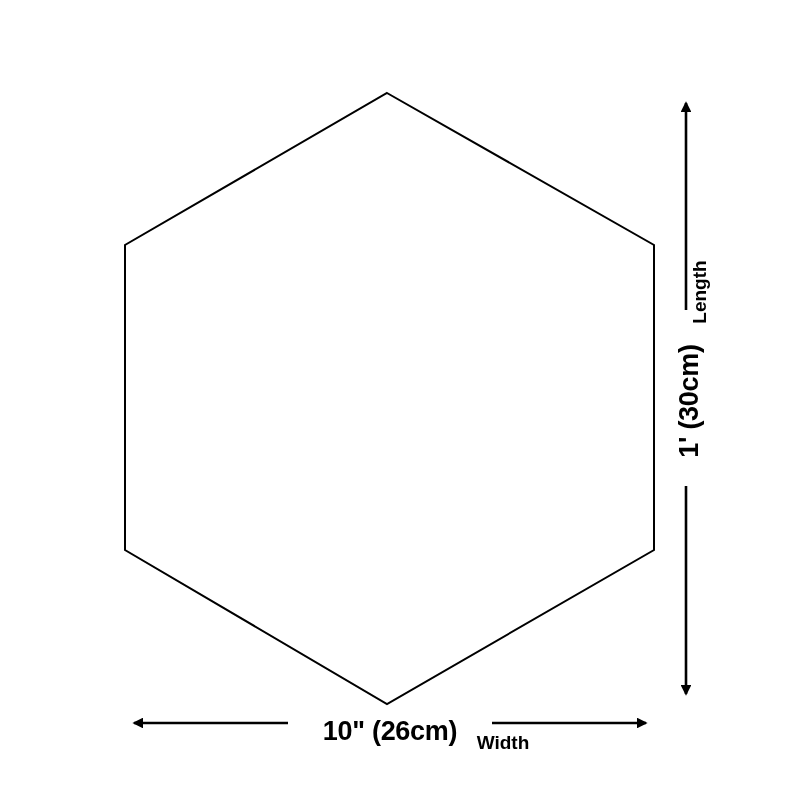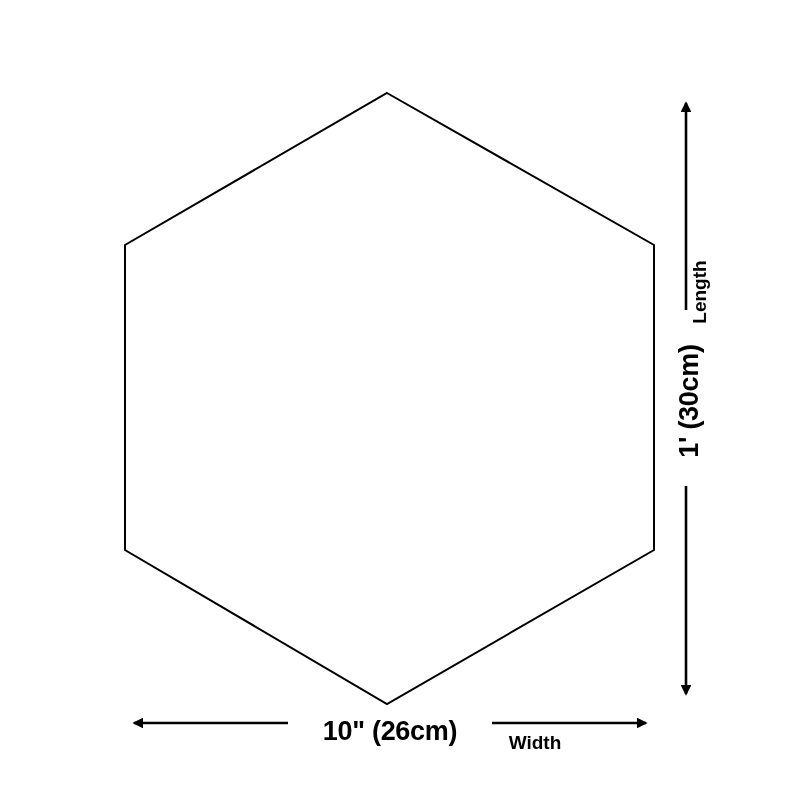--- a/index.html
+++ b/index.html
@@ -59,15 +59,15 @@
     <line x1="288" y1="723" x2="134" y2="723" stroke="#000000" stroke-width="2.6" marker-end="url(#arrowhead)"></line>
     <line x1="492" y1="723" x2="646" y2="723" stroke="#000000" stroke-width="2.6" marker-end="url(#arrowhead)"></line>
   </svg>
 
   <div class="dim-label small vertical" style="left:700px; top:292px;">Length</div>
 
   <div class="dim-label big vertical" style="left:689px; top:401px;">1' (30cm)</div>
 
   <div class="dim-label big" style="left:390px; top:731px;">10" (26cm)</div>
 
-  <div class="dim-label small" style="left:503px; top:743px;margin-left:32px;">Width</div>
+  <div class="dim-label small" style="left:503px; top:743px;">Width</div>
 
 </div>
 
 </body></html>

